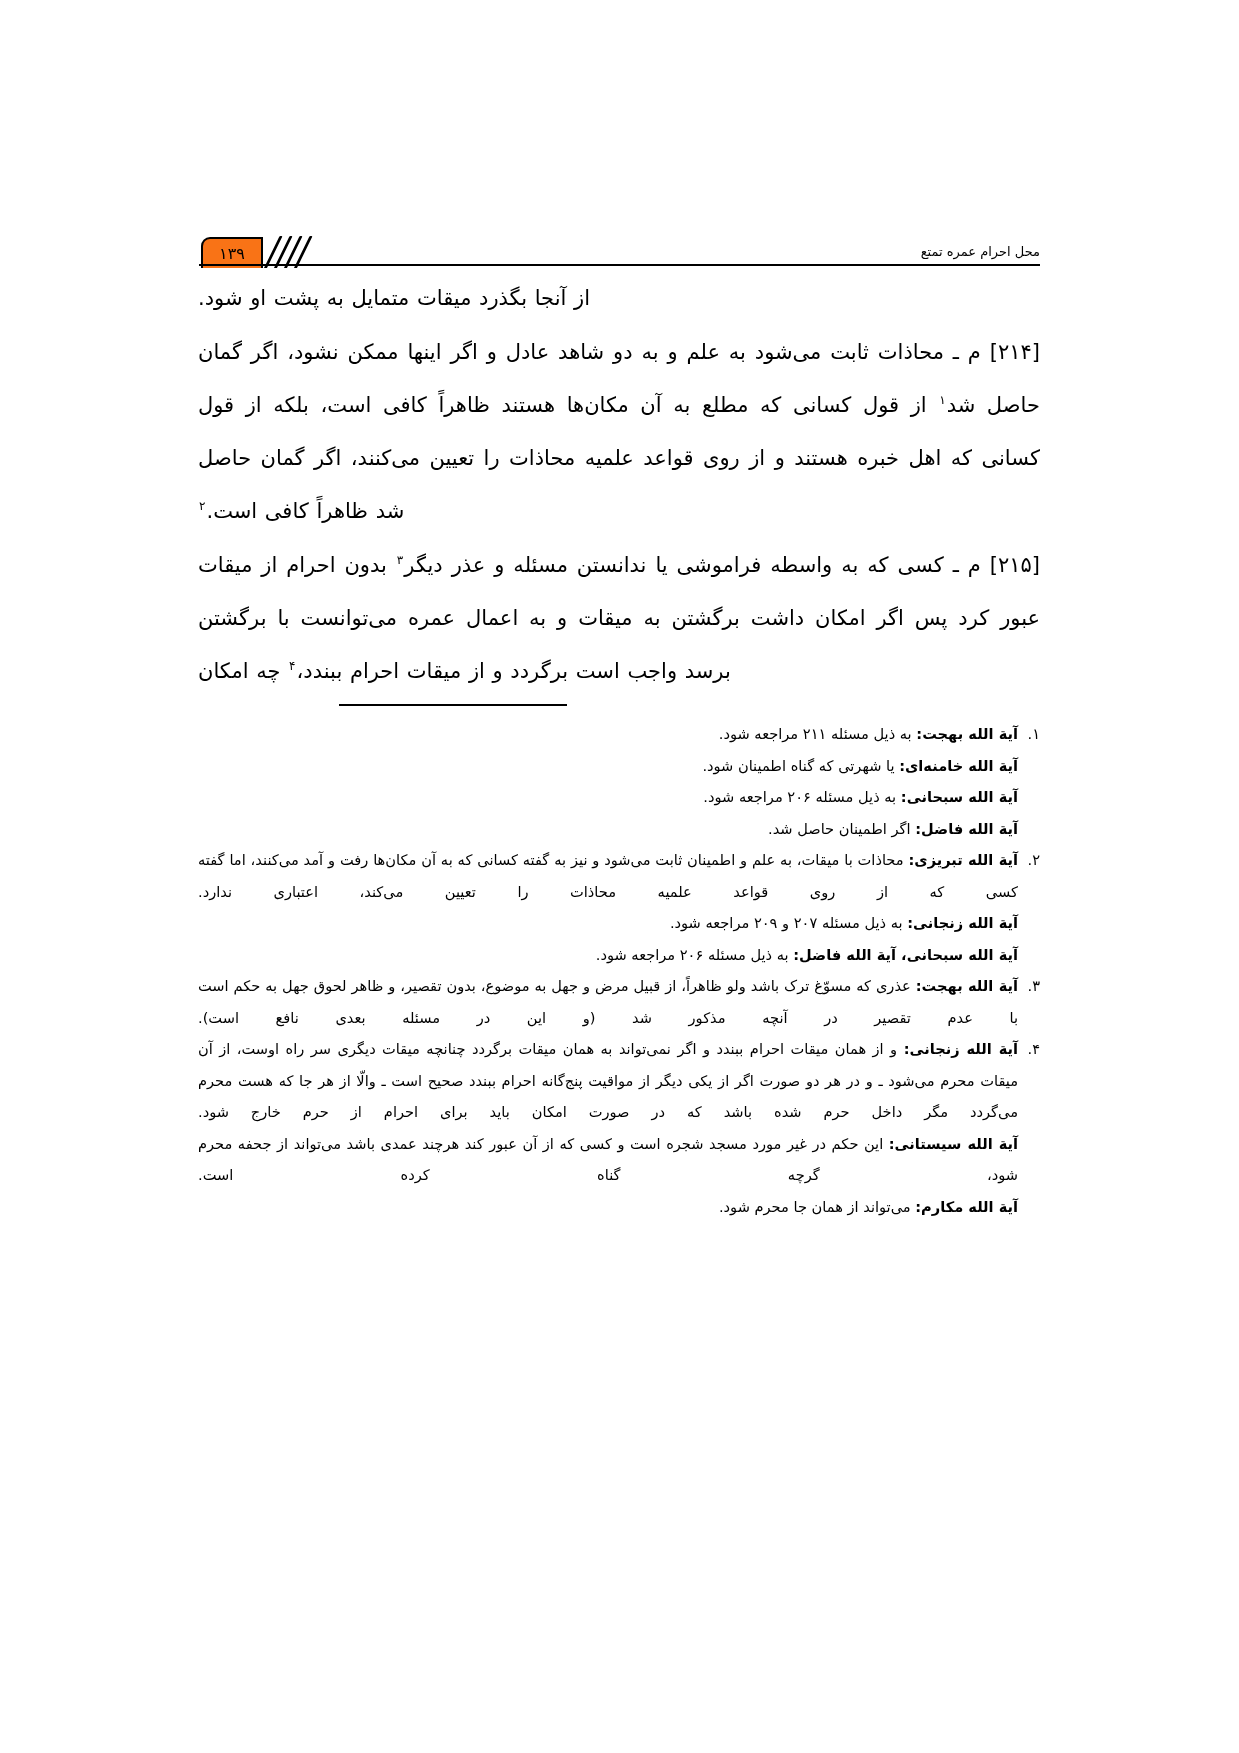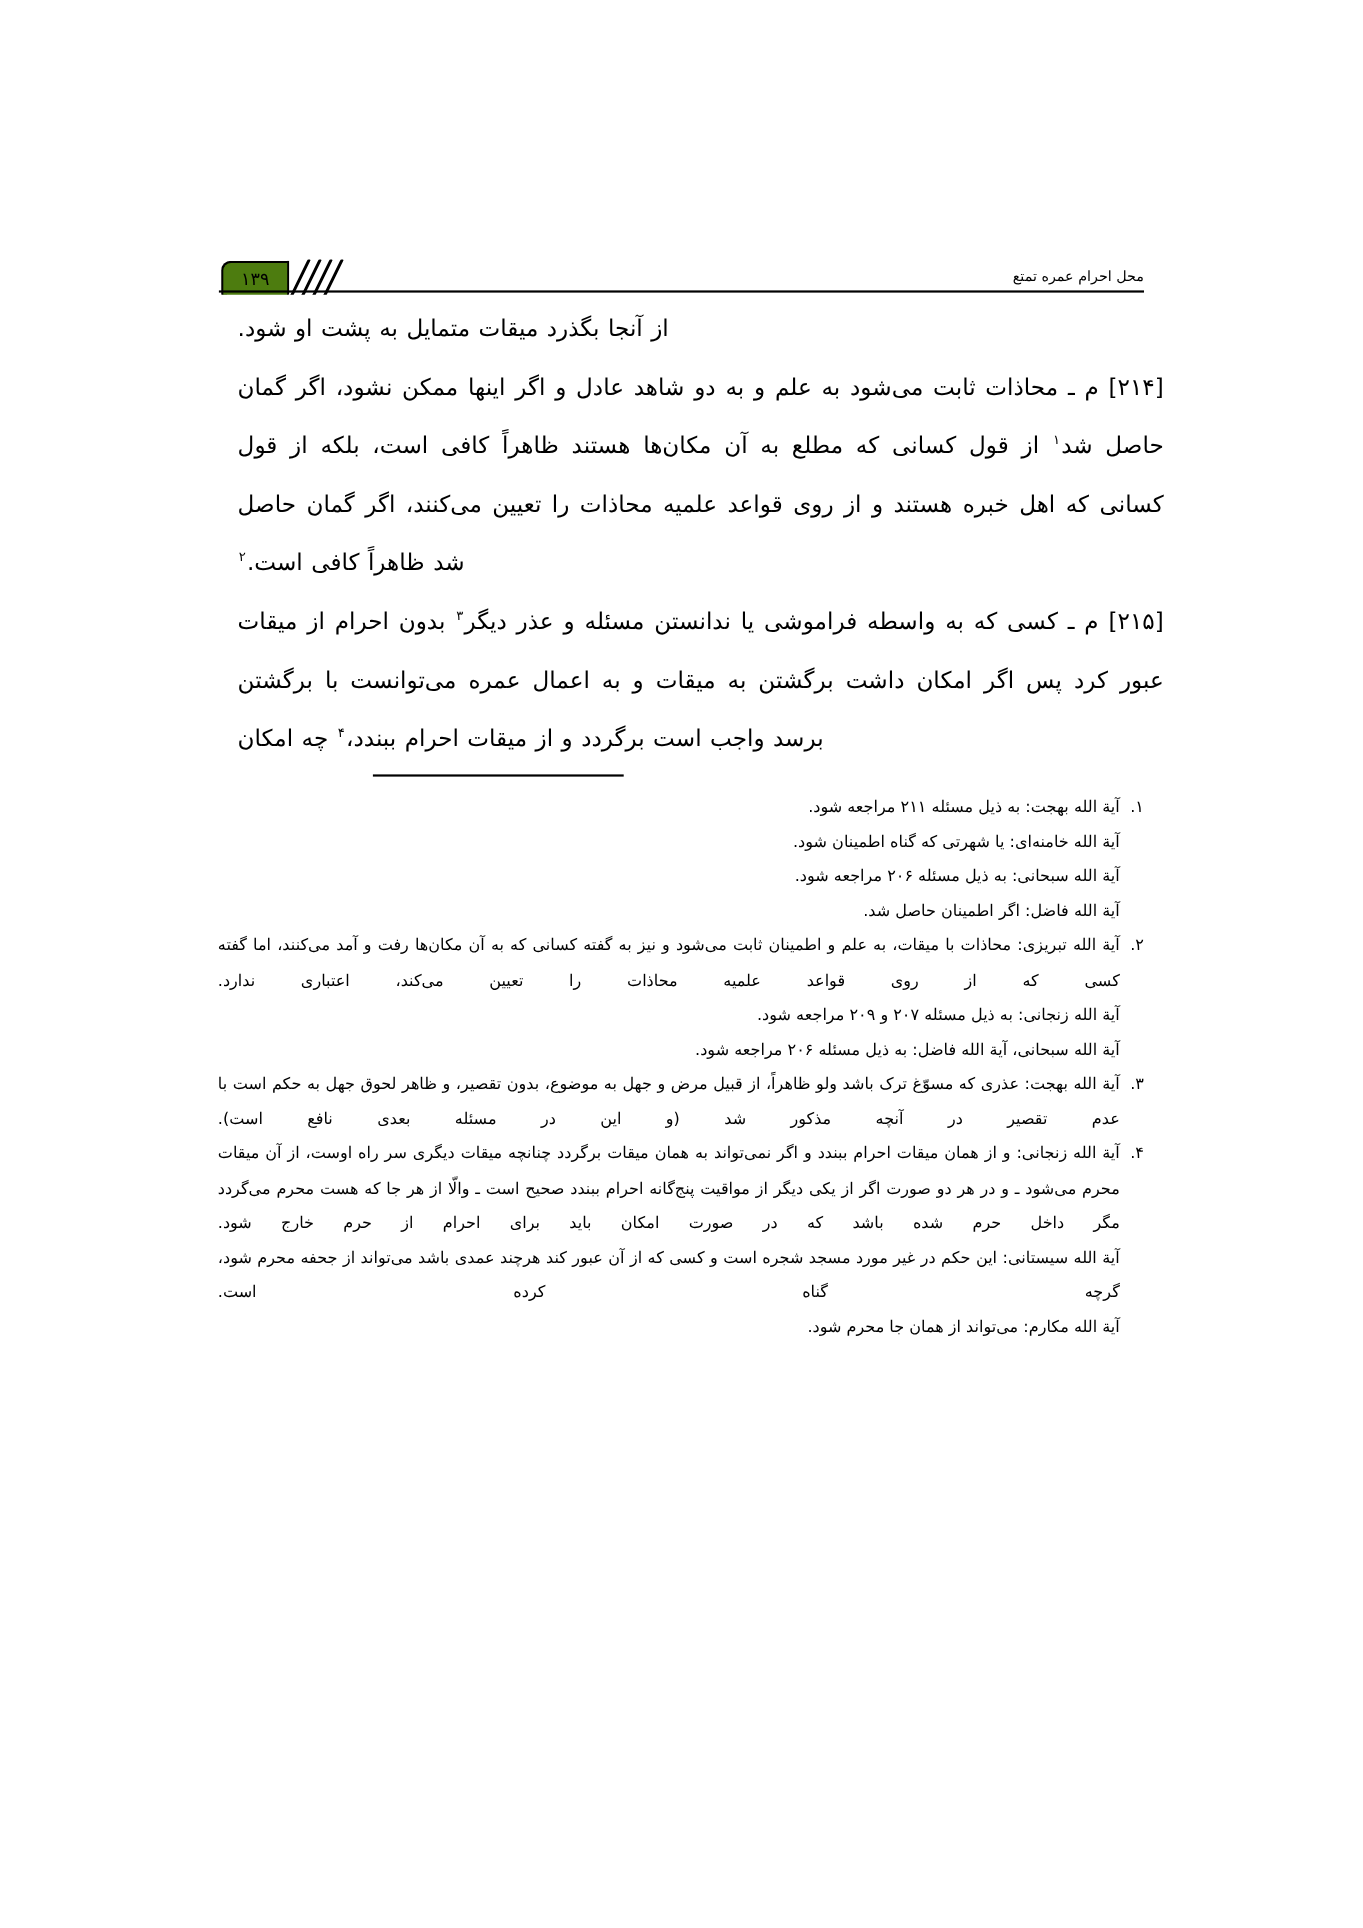--- a/index.html
+++ b/index.html
@@ -62,21 +62,21 @@
     min-width: 62px;
     padding: 0 9px 0 9px;
     border: 2.1px solid #000;
     border-bottom: none;
     border-radius: 9px 0 0 0;
     display: flex;
     align-items: center;
     justify-content: center;
     font-size: 16px;
     letter-spacing: 1px;
-    background: #4d7c0f;
+    background: #f97316;
     position: relative;
     left: 2px;
   }
   .slashes {
     position: relative;
     width: 52px;
     height: 33px;
     overflow: hidden;
   }
   .slashes span {
@@ -91,21 +91,21 @@
   }
   .slashes span:nth-child(1) { left: 2px;  height: 34px; }
   .slashes span:nth-child(2) { left: 12px; height: 34px; }
   .slashes span:nth-child(3) { left: 22px; height: 34px; }
   .slashes span:nth-child(4) { left: 32px; height: 34px; }
 
   
   .body-block {
     position: absolute;
     top: 272px;
-    right: 181px;
+    right: 199px;
     width: 842px;
     text-align: justify;
     text-align-last: left;
     direction: rtl;
   }
   .para {
     font-size: 21px;
     line-height: 53px;
     margin: 0 0 0 0;
     text-align: justify;
@@ -164,21 +164,21 @@
     text-align: justify;
     text-align-last: right;
     font-size: 14.6px;
     line-height: 31.5px;
     padding-right: 22px;
   }
   .fn-line-right {
     text-align: right;
   }
   .fn-name {
-    font-weight: normal;
+    font-weight: bold;
   }
   .fn-para {
     text-align: justify;
     text-align-last: right;
   }
   .fn-para.stretch {
     text-align-last: justify;
   }
 </style>
 </head>

